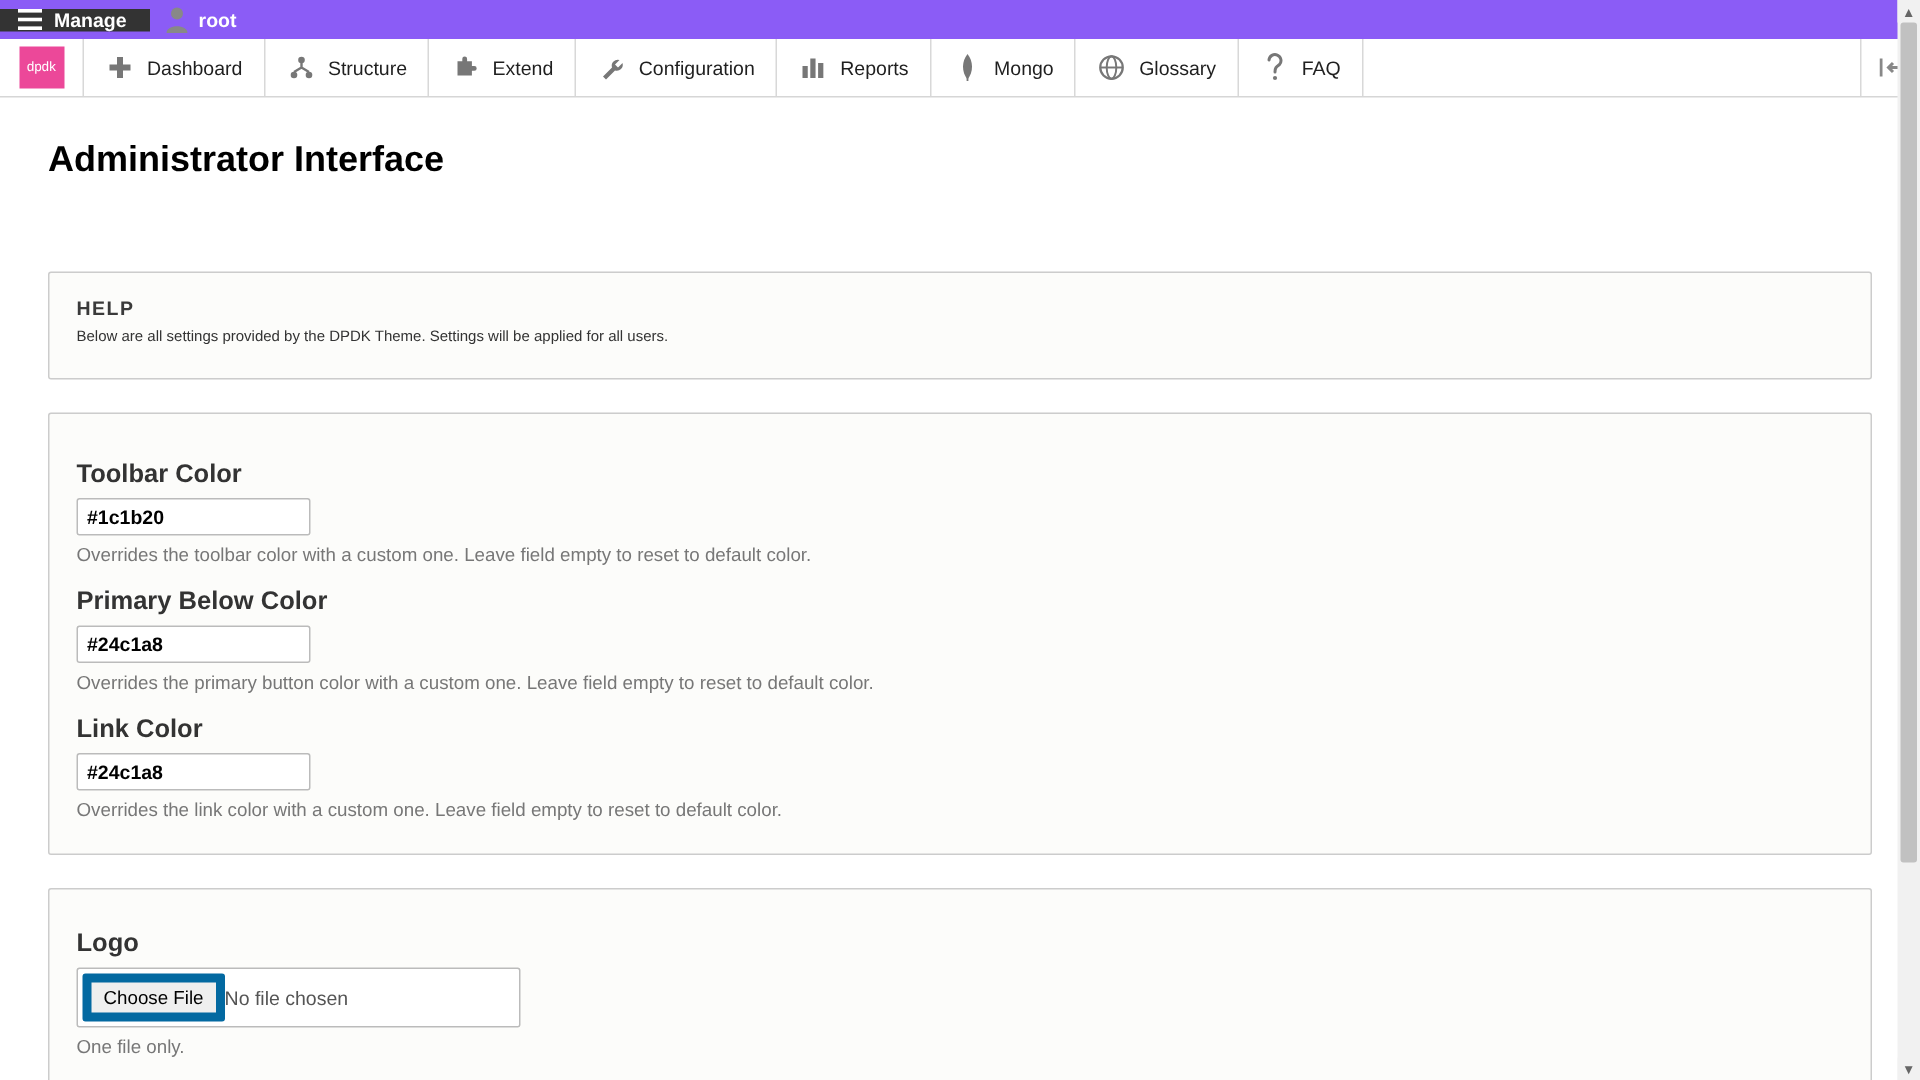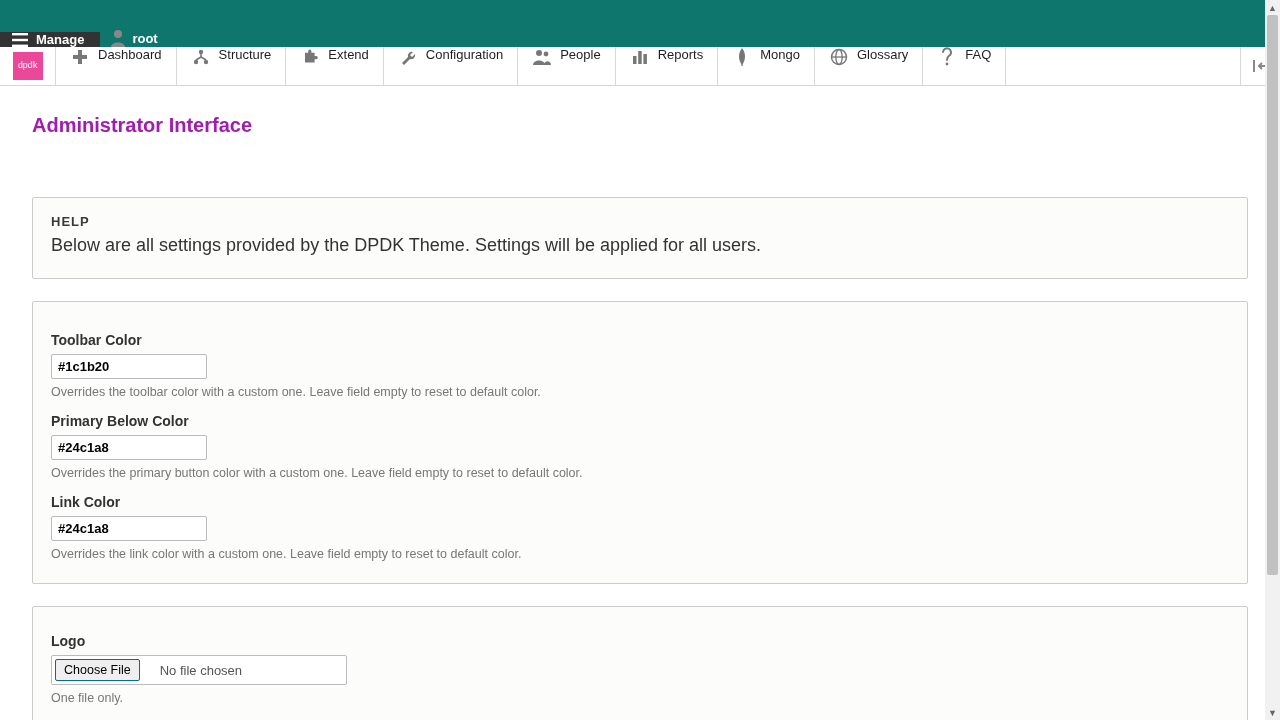--- a/index.html
+++ b/index.html
@@ -3,50 +3,50 @@
 <meta charset="utf-8">
 <style>
   html,body{margin:0;padding:0;font-family:Verdana,Geneva,sans-serif;font-size:13px;color:#333;background:#fff;height:100%;}
   *{box-sizing:border-box;}
   .viewport{width:1280px;height:720px;position:relative;overflow:hidden;}
   .scrollbar{position:absolute;right:0;top:0;width:15px;height:100%;background:#f1f1f1;}
   .scrollbar .up,.scrollbar .down{height:15px;background:#f1f1f1;display:flex;align-items:center;justify-content:center;color:#666;font-size:9px;}
   .scrollbar .down{position:absolute;bottom:0;width:100%;}
   .scrollbar .thumb{position:absolute;top:15px;left:2px;right:2px;height:560px;background:#c1c1c1;border-radius:2px;}
 
-  .topbar{height:47px;background:#0f766e;display:flex;align-items:flex-end;font-size:13px;color:#fff;}
+  .topbar{height:26px;background:#8b5cf6;display:flex;align-items:center;font-size:13px;color:#fff;}
   .topbar .manage{display:flex;align-items:center;padding:0 16px 0 12px;background:#333333;cursor:pointer;}
   .topbar .manage svg{margin-right:8px;}
   .topbar .user{display:flex;align-items:center;padding:0 16px 0 10px;cursor:pointer;}
   .topbar .user svg{margin-right:6px;}
   .topbar .label{font-weight:bold;}
 
   .navbar{height:39px;background:#fff;border-bottom:1px solid #d6d6d6;display:flex;align-items:stretch;font-size:13px;}
   .navbar .logo{width:55px;display:flex;align-items:center;justify-content:center;}
   .navbar .logo .box{width:30px;height:28px;background:#ec4899;color:#fff;font-size:9px;font-family:Liberation Mono, monospace;display:flex;align-items:center;justify-content:center;letter-spacing:-0.5px;}
-  .navbar .item{display:flex;align-items:flex-start;padding:0 14px;border-left:1px solid #d8d8d8;color:#1f1f1f;cursor:pointer;white-space:nowrap;}
+  .navbar .item{display:flex;align-items:center;padding:0 14px;border-left:1px solid #d8d8d8;color:#1f1f1f;cursor:pointer;white-space:nowrap;}
   .navbar .item .ic{width:20px;height:20px;margin-right:8px;display:flex;align-items:center;justify-content:center;}
   .navbar .spacer{flex:1;border-left:1px solid #d8d8d8;}
   .navbar .collapse{width:40px;border-left:1px solid #d8d8d8;display:flex;align-items:center;justify-content:center;color:#777;cursor:pointer;}
 
   .content{padding:0 32px;}
-  h1{font-family:Verdana,Geneva,sans-serif;font-size:20px;font-weight:bold;margin:28px 0 60px 0;color:#a21caf;}
+  h1{font-family:Verdana,Geneva,sans-serif;font-size:24px;font-weight:bold;margin:28px 0 60px 0;color:#000000;}
 
   fieldset{border:1px solid #ccc;border-radius:2px;margin:0 0 22px 0;padding:16px 18px 22px 18px;background:#fcfcfa;}
   .legend{font-size:13px;font-weight:bold;letter-spacing:1px;color:#3a3a3a;margin-bottom:4px;}
-  .help-text{font-size:18px;color:#333;margin-top:6px;}
+  .help-text{font-size:10px;color:#333;margin-top:6px;}
 
   .field{margin-top:14px;}
-  .field label{display:block;font-weight:bold;font-size:14px;margin-bottom:6px;}
+  .field label{display:block;font-weight:bold;font-size:17px;margin-bottom:6px;}
   .field input[type=text]{width:156px;padding:4px 6px;border:1px solid #bbb;border-radius:2px;font-size:13px;font-family:inherit;font-weight:bold;}
   .field .desc{font-size:12.5px;color:#777;margin-top:6px;}
 
   .filewrap{display:flex;align-items:center;border:1px solid #bbb;border-radius:2px;width:296px;background:#fff;padding:3px;}
-  .filewrap button{font-size:12.5px;padding:3px 8px;border:1px solid #0369a1;background:#efefef;border-radius:2px;cursor:pointer;font-family:Arial,sans-serif;}
-  .filewrap .fname{margin-left:20px;color:#555;font-size:13px;}
+  .filewrap button{font-size:12.5px;padding:3px 8px;border:6px solid #0369a1;background:#efefef;border-radius:2px;cursor:pointer;font-family:Arial,sans-serif;}
+  .filewrap .fname{margin-left:0;color:#555;font-size:13px;}
 </style>
 </head>
 <body>
 
 <div class="viewport">
 
   <div class="topbar">
     <div class="manage">
       <svg width="16" height="14" viewBox="0 0 16 14">
           <rect y="0" width="16" height="2.4" fill="#fff"></rect>
@@ -100,31 +100,20 @@
     <div class="item">
       <span class="ic">
           <svg width="18" height="18" viewBox="0 0 18 18">
             <path d="M14 4 a4 4 0 0 0 -5 5 l-6 6 l2 2 l6 -6 a4 4 0 0 0 5 -5 l-3 3 l-2 -2 z" fill="#777"></path>
           </svg>
         </span>
       <span>Configuration</span>
     </div>
     <div class="item">
       <span class="ic">
-          <svg width="20" height="18" viewBox="0 0 20 18">
-            <circle cx="7" cy="5" r="3" fill="#777"></circle>
-            <circle cx="14" cy="6" r="2.4" fill="#777"></circle>
-            <path d="M1 17 C1 11 13 11 13 17 Z" fill="#777"></path>
-            <path d="M12 17 C12 12 19 12 19 17 Z" fill="#777"></path>
-          </svg>
-        </span>
-      <span>People</span>
-    </div>
-    <div class="item">
-      <span class="ic">
           <svg width="18" height="18" viewBox="0 0 18 18">
             <rect x="2" y="8" width="3.5" height="8" fill="#777"></rect>
             <rect x="7.2" y="3" width="3.5" height="13" fill="#777"></rect>
             <rect x="12.4" y="6" width="3.5" height="10" fill="#777"></rect>
           </svg>
         </span>
       <span>Reports</span>
     </div>
     <div class="item">
       <span class="ic">

